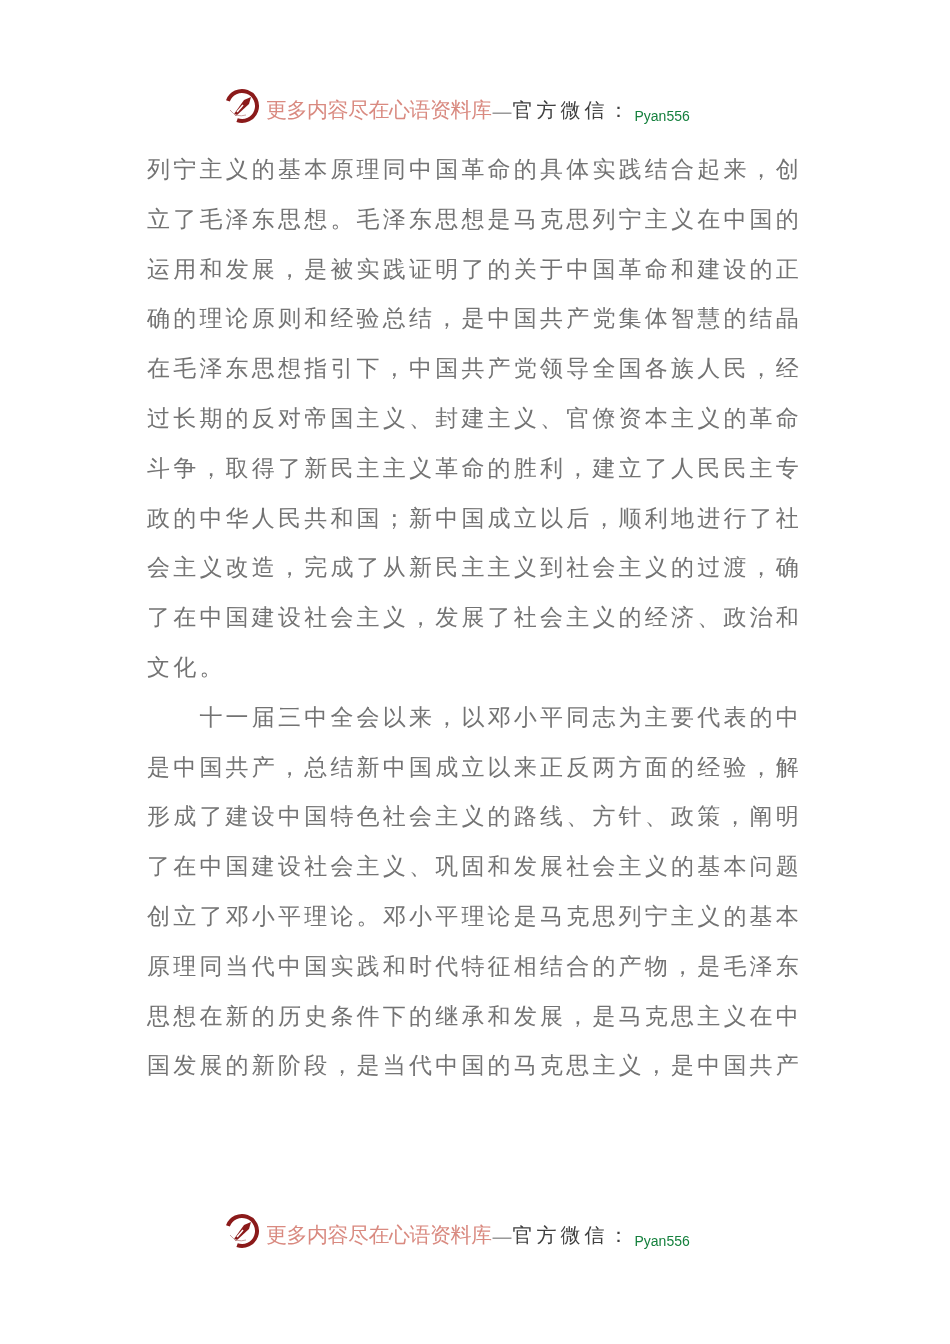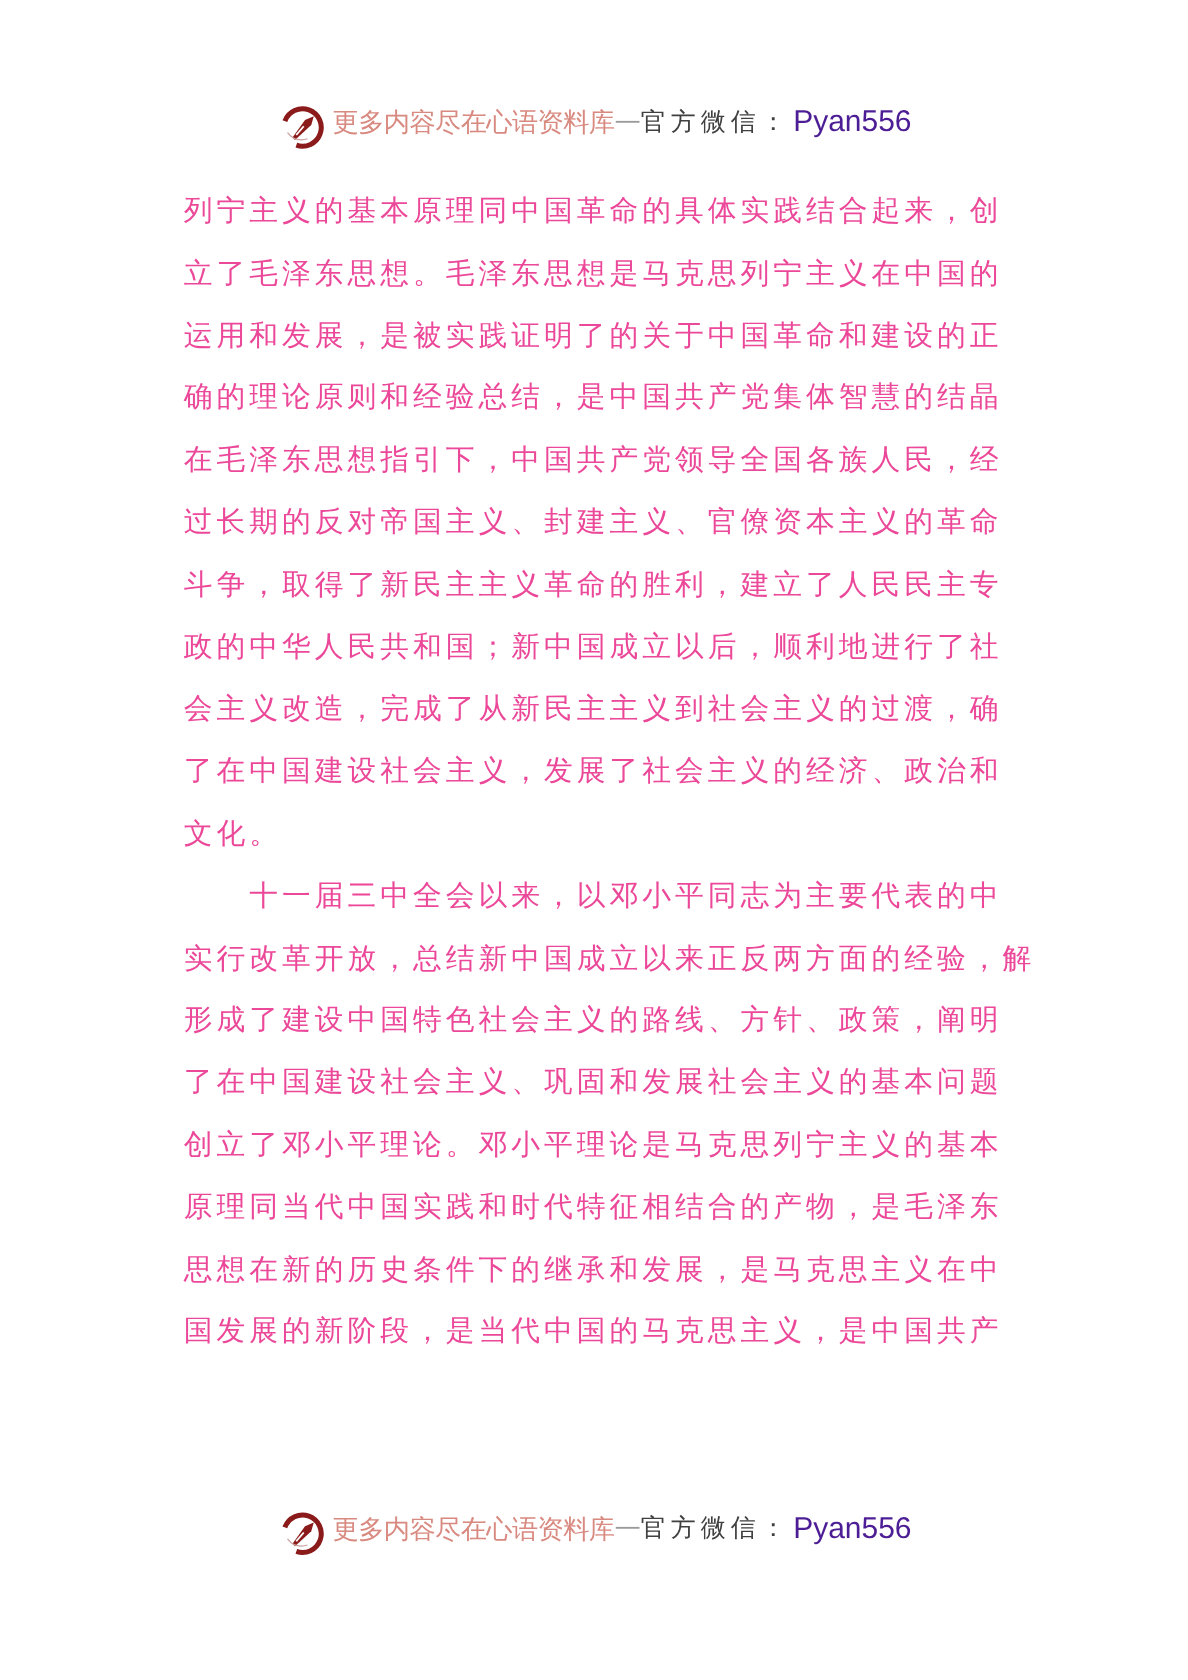--- a/index.html
+++ b/index.html
@@ -1,26 +1,26 @@
 <!DOCTYPE html>
 <html><head>
 <meta charset="utf-8">
 <style>
   html, body { margin: 0; padding: 0; background: #ffffff; }
   body { width: 950px; height: 1344px; position: relative; overflow: hidden; font-family: "DejaVu Sans", sans-serif; }
-  .banner { position: absolute; left: 224px; width: 500px; height: 40px; display: flex; align-items: flex-start; }
+  .banner { position: absolute; left: 224px; width: 500px; height: 40px; display: flex; align-items: flex-end; }
   .banner.top { top: 84px; }
   .banner.bottom { top: 1209px; }
   .logo { width: 36px; height: 36px; margin-right: 6px; flex: none; }
   .banner-main { color: #d98a80; font-family: "DejaVu Serif", serif; font-size: 21px; letter-spacing: -0.5px; white-space: nowrap; }
   .banner-dash { color: #9a9a9a; font-size: 21px; white-space: nowrap; }
   .banner-wx { color: #404040; font-family: "DejaVu Serif", serif; font-size: 20px; letter-spacing: 4px; white-space: nowrap; }
-  .banner-id { color: #4c1d95; font-family: "Liberation Sans", sans-serif; font-size: 24px; white-space: nowrap; margin-left: 2px; }
+  .banner-id { color: #15803d; font-family: "Liberation Sans", sans-serif; font-size: 14px; white-space: nowrap; margin-left: 2px; }
   .content { position: absolute; left: 147px; top: 145px; width: 660px; }
-  .line { height: 49.8px; line-height: 49.8px; font-size: 23px; color: #ec4899; white-space: nowrap; letter-spacing: 3.2px; font-family: "DejaVu Sans", sans-serif; }
+  .line { height: 49.8px; line-height: 49.8px; font-size: 23px; color: #737373; white-space: nowrap; letter-spacing: 3.2px; font-family: "DejaVu Sans", sans-serif; }
 </style>
 </head>
 <body>
 
 <div class="banner top">
   <svg class="logo" viewBox="0 0 36 36">
     <circle cx="18" cy="18" r="15" fill="none" stroke="#8b1a1a" stroke-width="4" stroke-dasharray="70 24" transform="rotate(200 18 18)"></circle>
     <path d="M10 26 L20 12 L27 9 L25 16 L12 28 Z" fill="#8b1a1a"></path>
     <path d="M13 24 L19 17" stroke="#fff" stroke-width="1.5"></path>
     <path d="M6 22 Q12 30 22 27" fill="none" stroke="#c9a0a0" stroke-width="1"></path>
@@ -37,21 +37,21 @@
   <div class="line">运用和发展，是被实践证明了的关于中国革命和建设的正</div>
   <div class="line">确的理论原则和经验总结，是中国共产党集体智慧的结晶</div>
   <div class="line">在毛泽东思想指引下，中国共产党领导全国各族人民，经</div>
   <div class="line">过长期的反对帝国主义、封建主义、官僚资本主义的革命</div>
   <div class="line">斗争，取得了新民主主义革命的胜利，建立了人民民主专</div>
   <div class="line">政的中华人民共和国；新中国成立以后，顺利地进行了社</div>
   <div class="line">会主义改造，完成了从新民主主义到社会主义的过渡，确</div>
   <div class="line">了在中国建设社会主义，发展了社会主义的经济、政治和</div>
   <div class="line">文化。</div>
   <div class="line">　　十一届三中全会以来，以邓小平同志为主要代表的中</div>
-  <div class="line">实行改革开放，总结新中国成立以来正反两方面的经验，解</div>
+  <div class="line">是中国共产，总结新中国成立以来正反两方面的经验，解</div>
   <div class="line">形成了建设中国特色社会主义的路线、方针、政策，阐明</div>
   <div class="line">了在中国建设社会主义、巩固和发展社会主义的基本问题</div>
   <div class="line">创立了邓小平理论。邓小平理论是马克思列宁主义的基本</div>
   <div class="line">原理同当代中国实践和时代特征相结合的产物，是毛泽东</div>
   <div class="line">思想在新的历史条件下的继承和发展，是马克思主义在中</div>
   <div class="line">国发展的新阶段，是当代中国的马克思主义，是中国共产</div>
 </div>
 
 <div class="banner bottom">
   <svg class="logo" viewBox="0 0 36 36">

